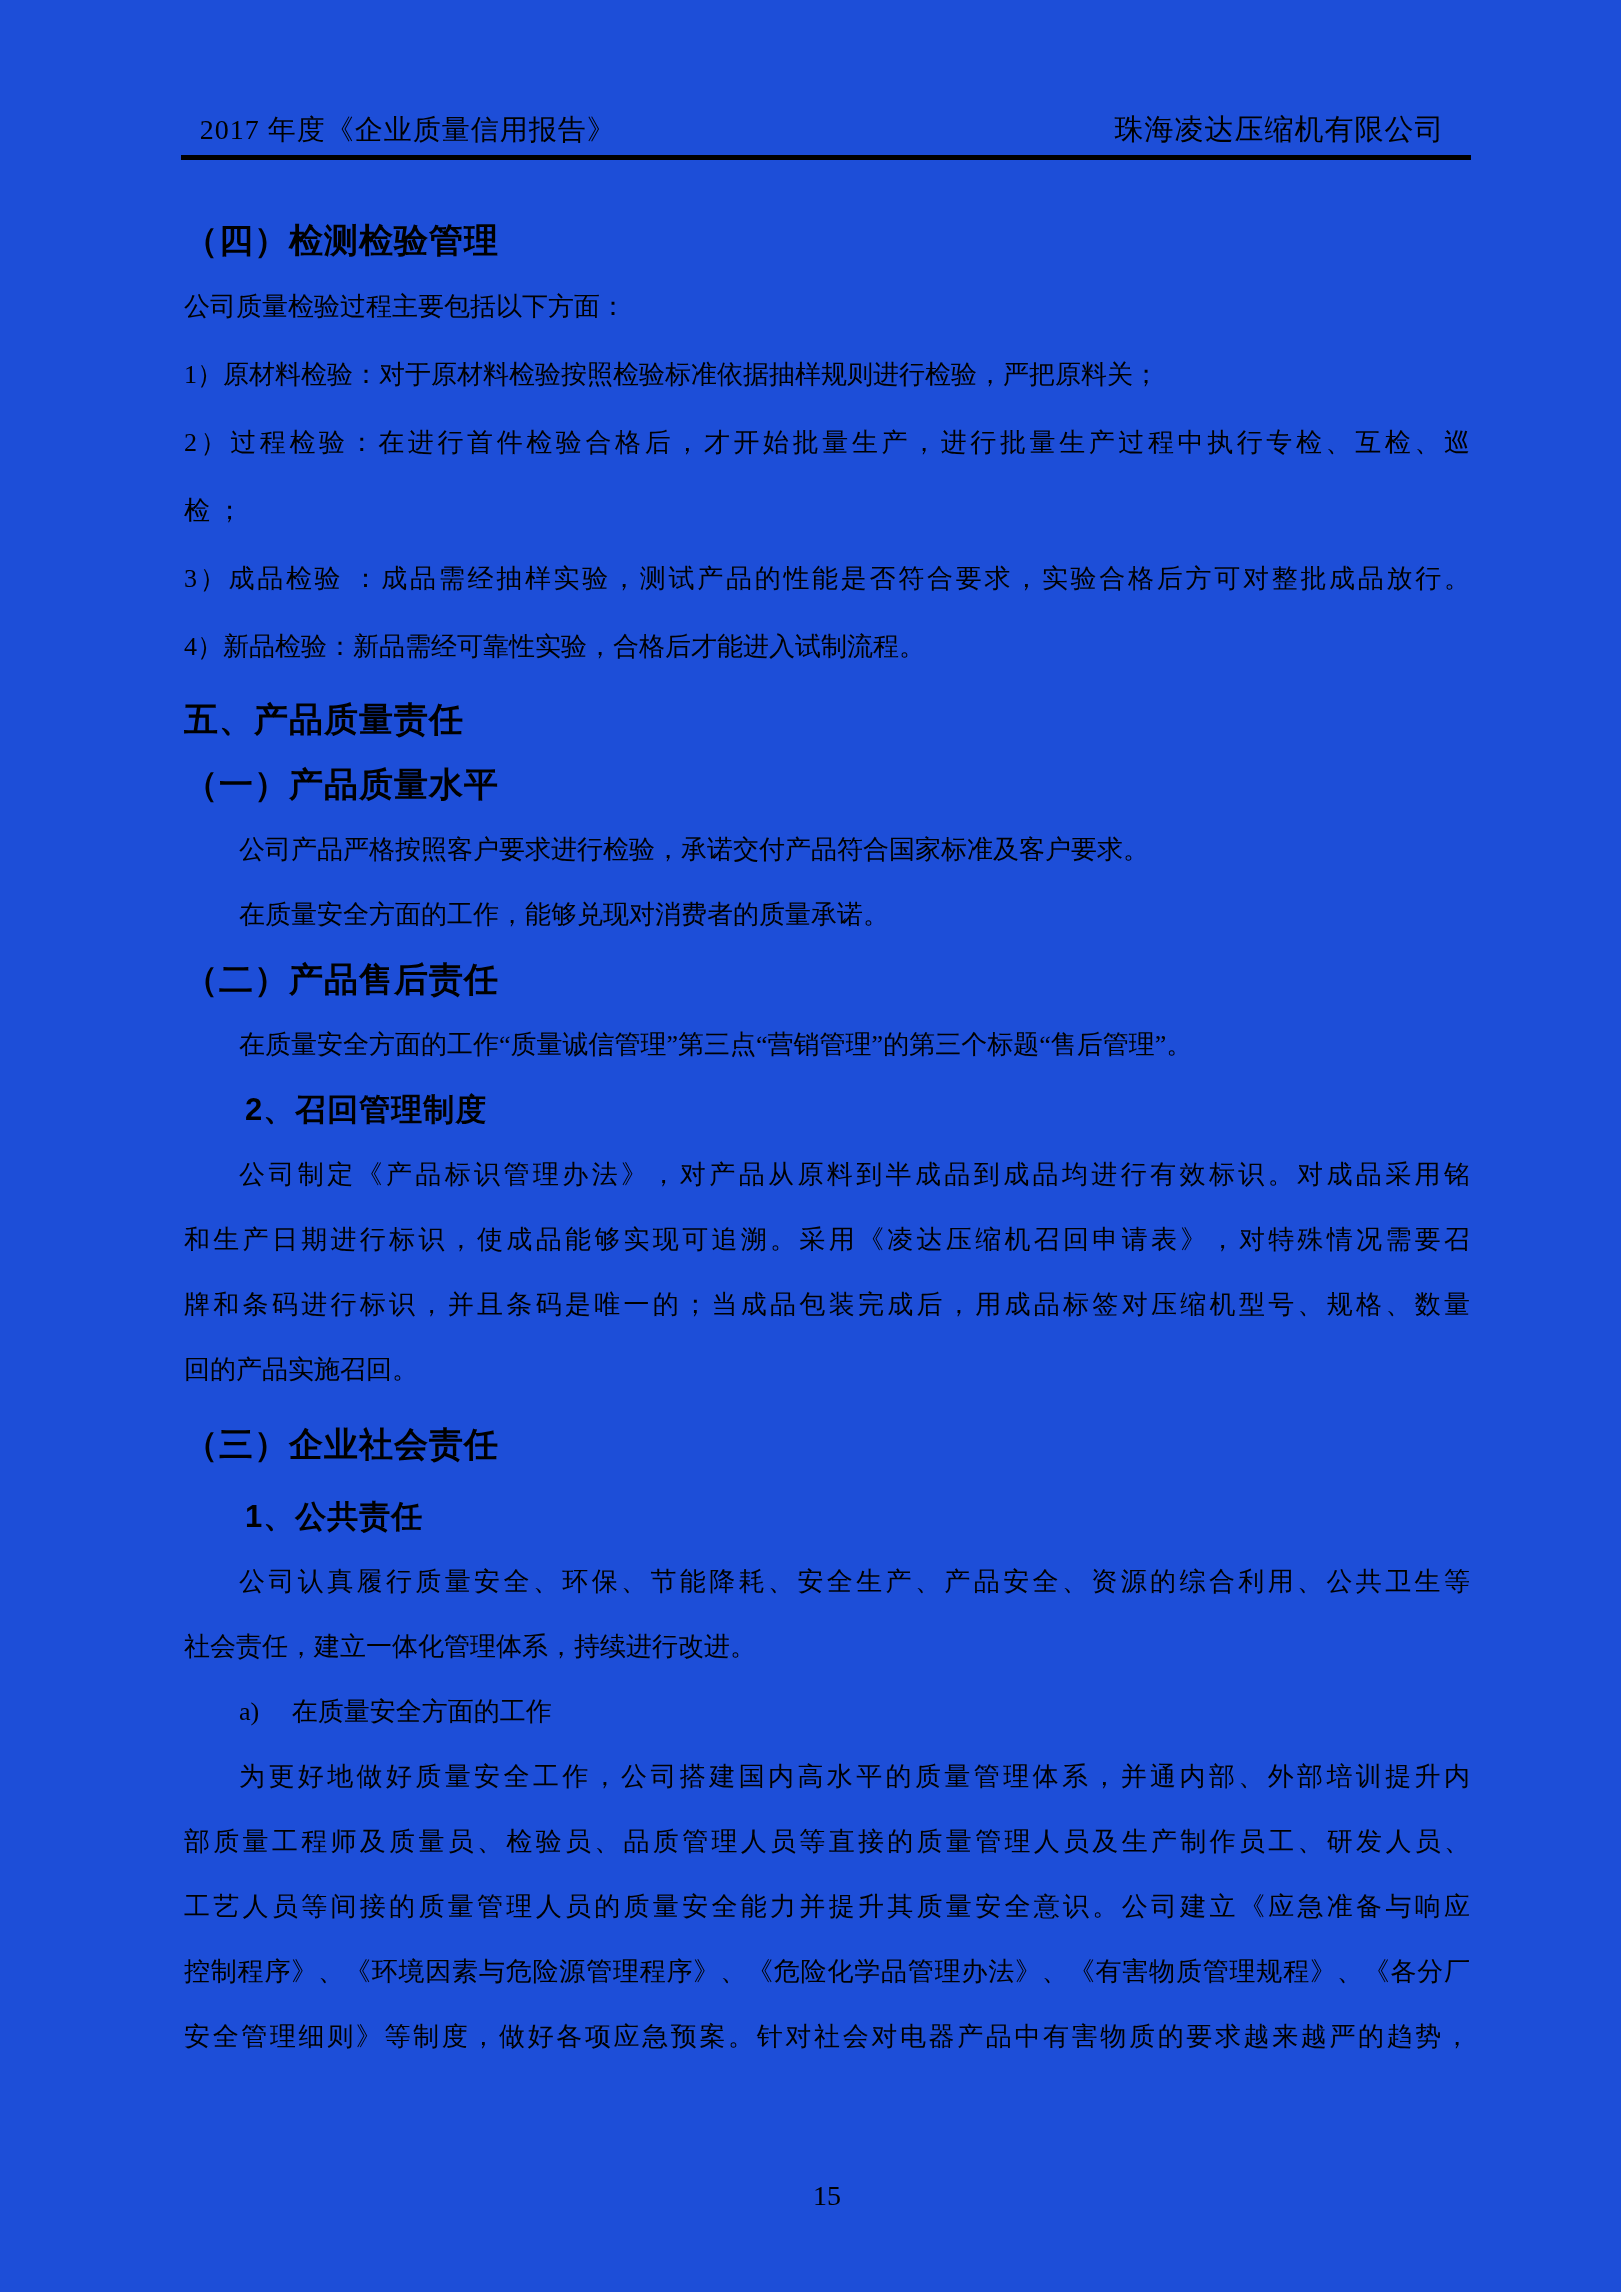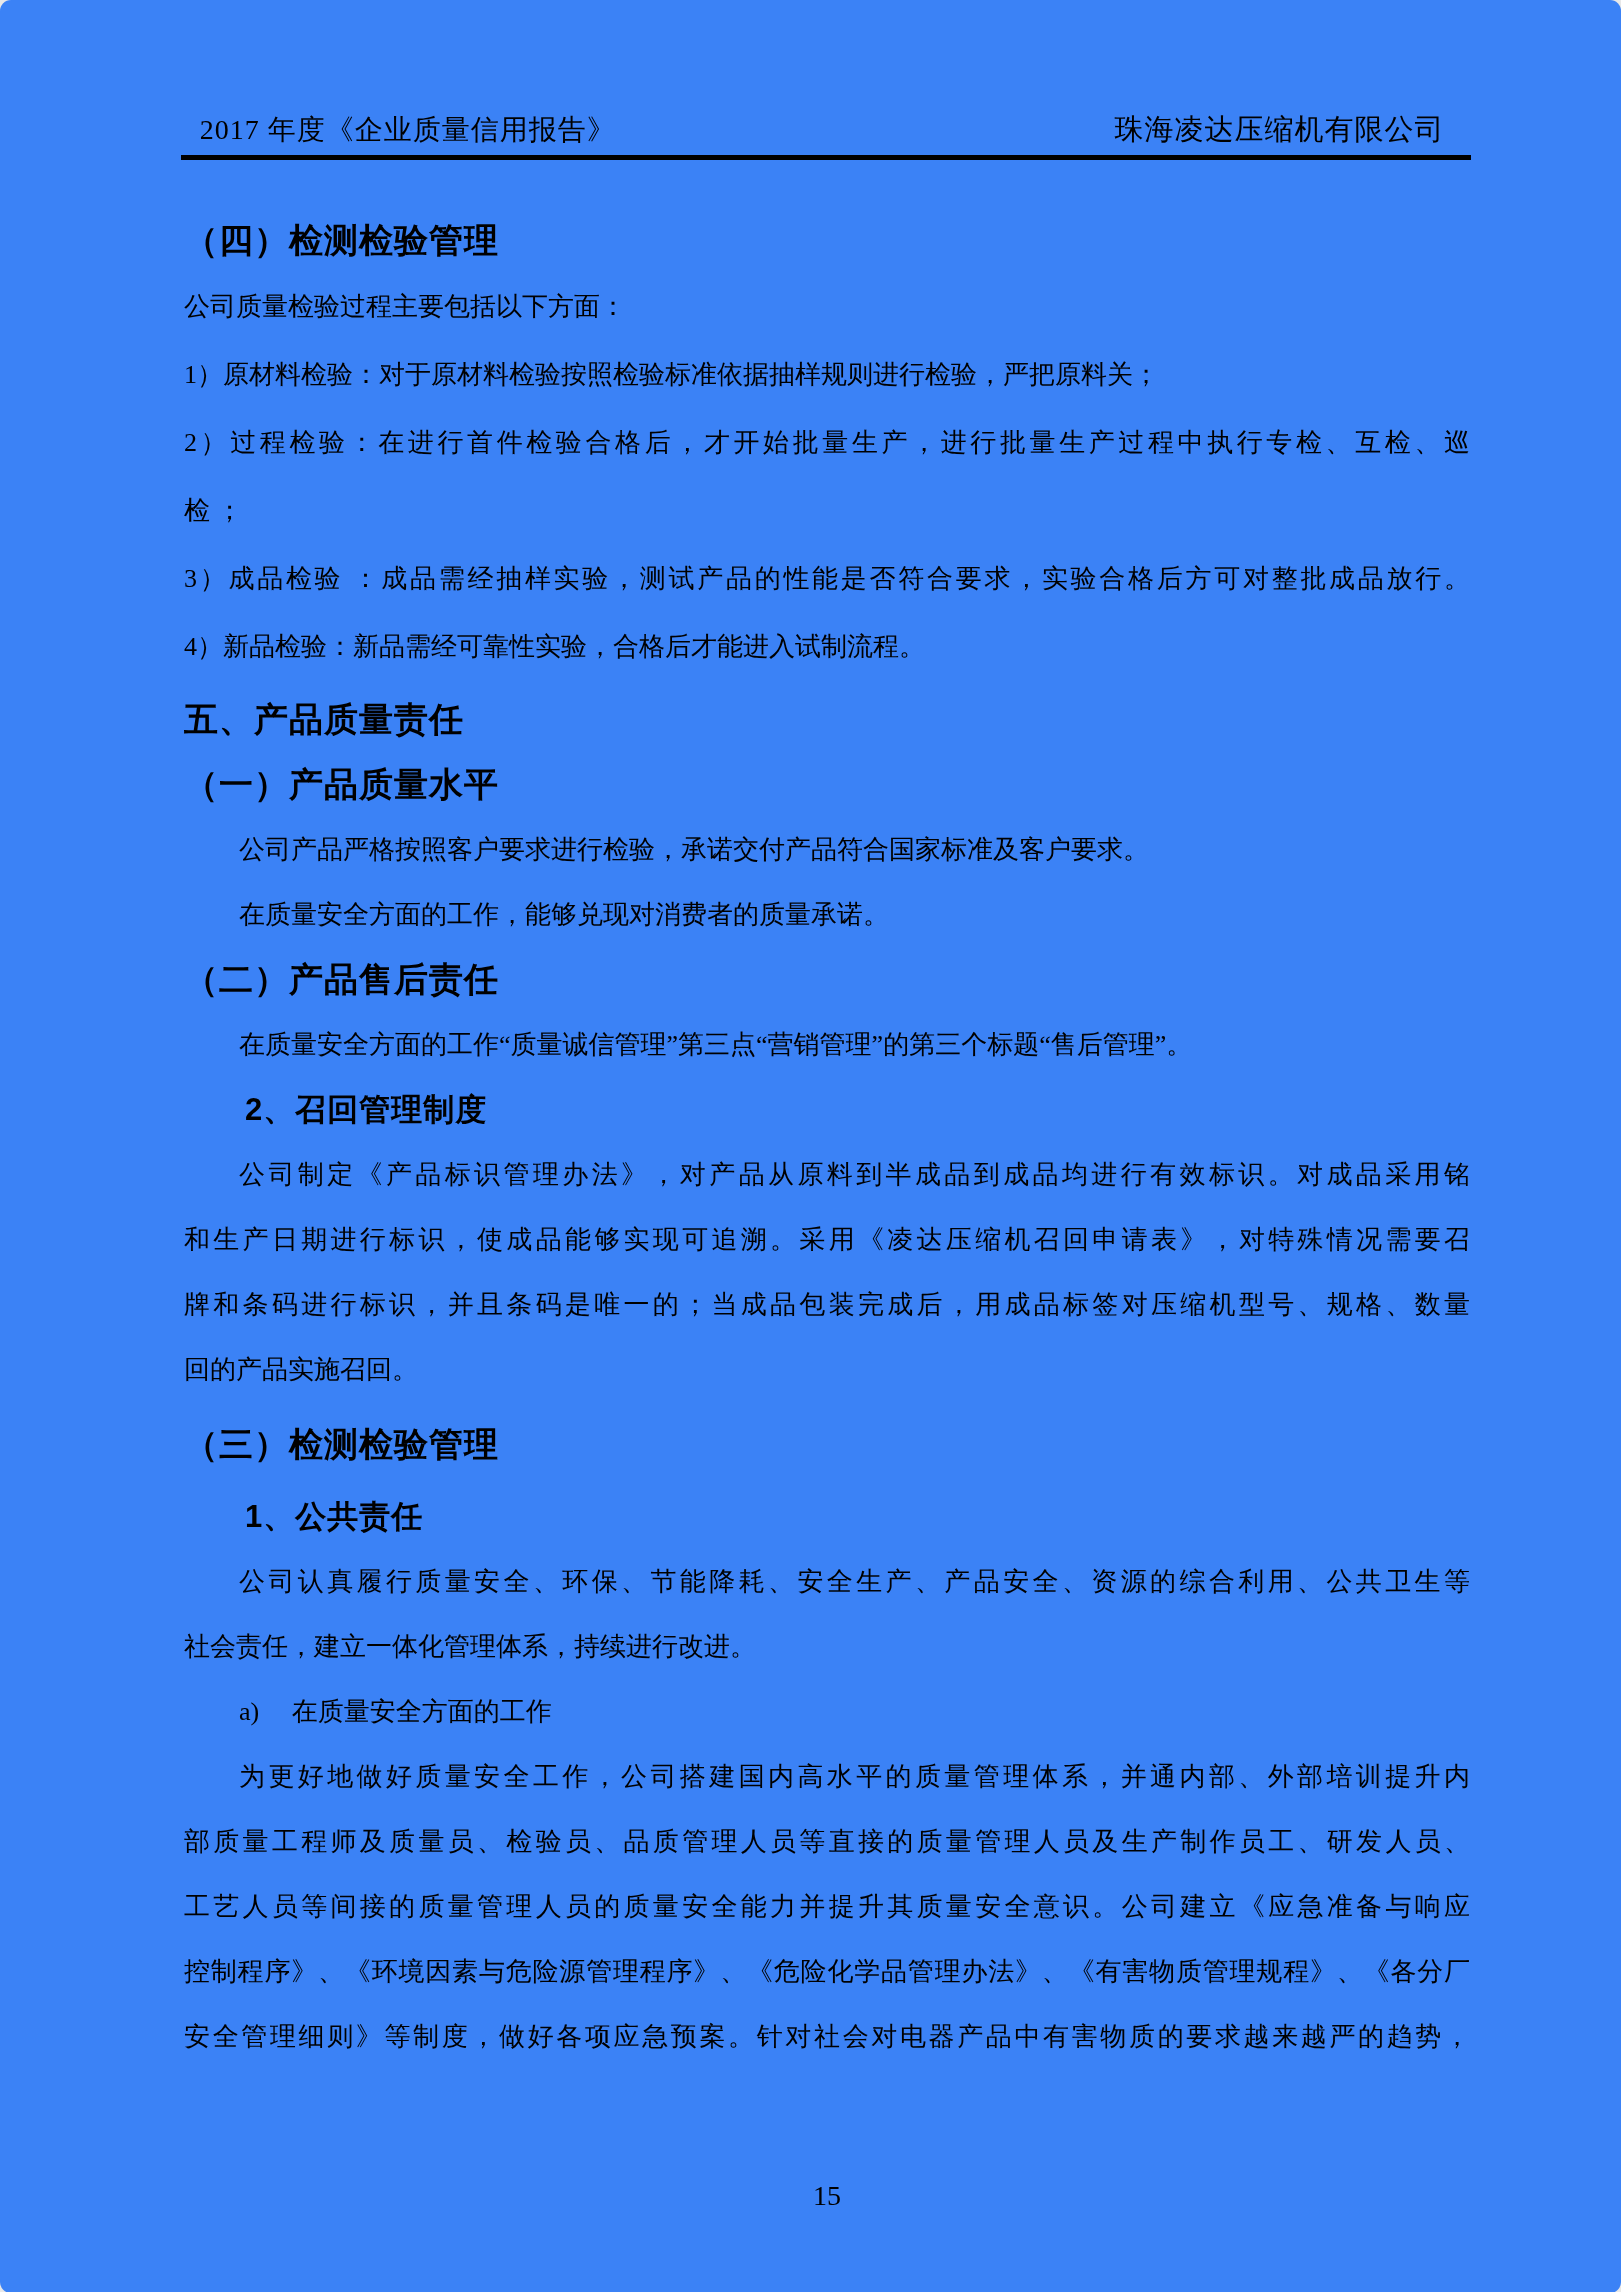--- a/index.html
+++ b/index.html
@@ -2,25 +2,24 @@
 <html><head>
 <meta charset="utf-8">
 <style>
   * { margin: 0; padding: 0; box-sizing: border-box; }
   html, body { background: #e8e8e8; }
   .page {
     position: relative;
     width: 1621px;
     height: 2293px;
     margin: 0 auto;
-    background: #3b82f6;
+    background: #1d4ed8;
     color: #000000;
     font-family: "Liberation Serif", "DejaVu Serif", serif;
     overflow: hidden;
-    border-radius: 11px;
   }
   .content-col {
     position: absolute;
     left: 184px;
     top: 0;
     width: 1286px;
     height: 100%;
   }
   
   .hdr {
@@ -145,21 +144,21 @@
         <div class="block h2" data-block-id="heading-recall-system">
           <div class="ln wrap">2、召回管理制度</div>
         </div>
         <div class="block p" data-block-id="para-recall-detail">
           <div class="ln ind full">公司制定《产品标识管理办法》，对产品从原料到半成品到成品均进行有效标识。对成品采用铭</div>
           <div class="ln full">和生产日期进行标识，使成品能够实现可追溯。采用《凌达压缩机召回申请表》，对特殊情况需要召</div>
           <div class="ln full">牌和条码进行标识，并且条码是唯一的；当成品包装完成后，用成品标签对压缩机型号、规格、数量</div>
           <div class="ln wrap">回的产品实施召回。</div>
         </div>
         <div class="block h1" data-block-id="heading-section-5-3">
-          <div class="ln wrap">（三）检测检验管理</div>
+          <div class="ln wrap">（三）企业社会责任</div>
         </div>
         <div class="block h2" data-block-id="heading-public-duty">
           <div class="ln wrap">1、公共责任</div>
         </div>
         <div class="block p" data-block-id="para-public-duty-intro">
           <div class="ln ind full">公司认真履行质量安全、环保、节能降耗、安全生产、产品安全、资源的综合利用、公共卫生等</div>
           <div class="ln wrap">社会责任，建立一体化管理体系，持续进行改进。</div>
         </div>
         <div class="block p" data-block-id="para-list-a-quality-safety">
           <div class="ln ind wrap">a)　 在质量安全方面的工作</div>

